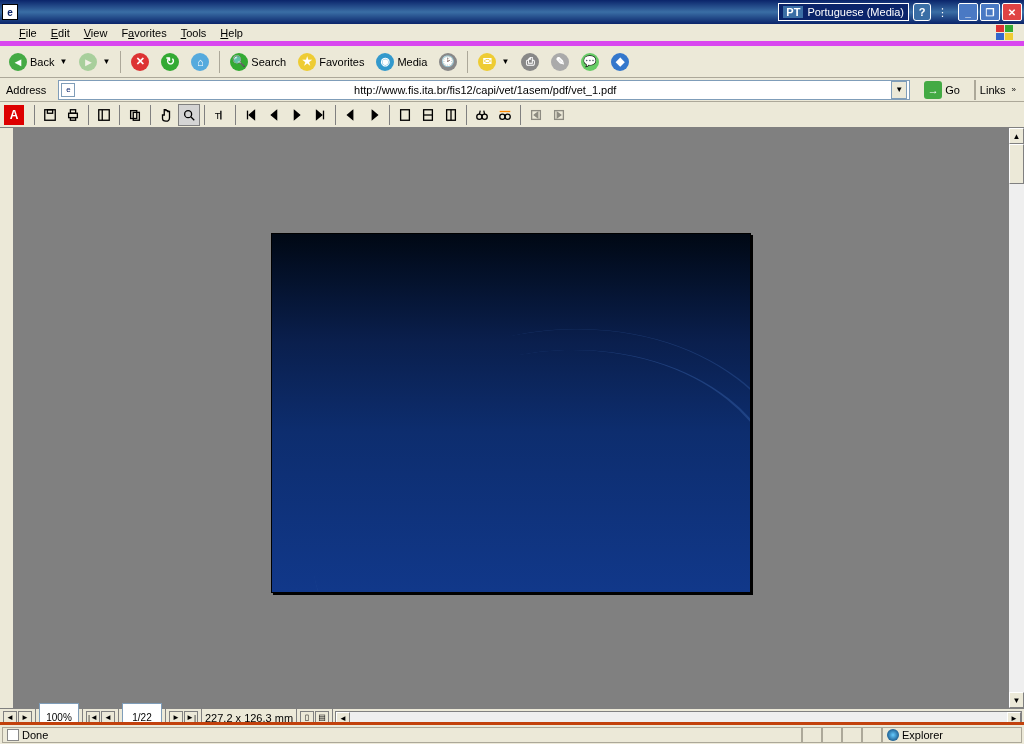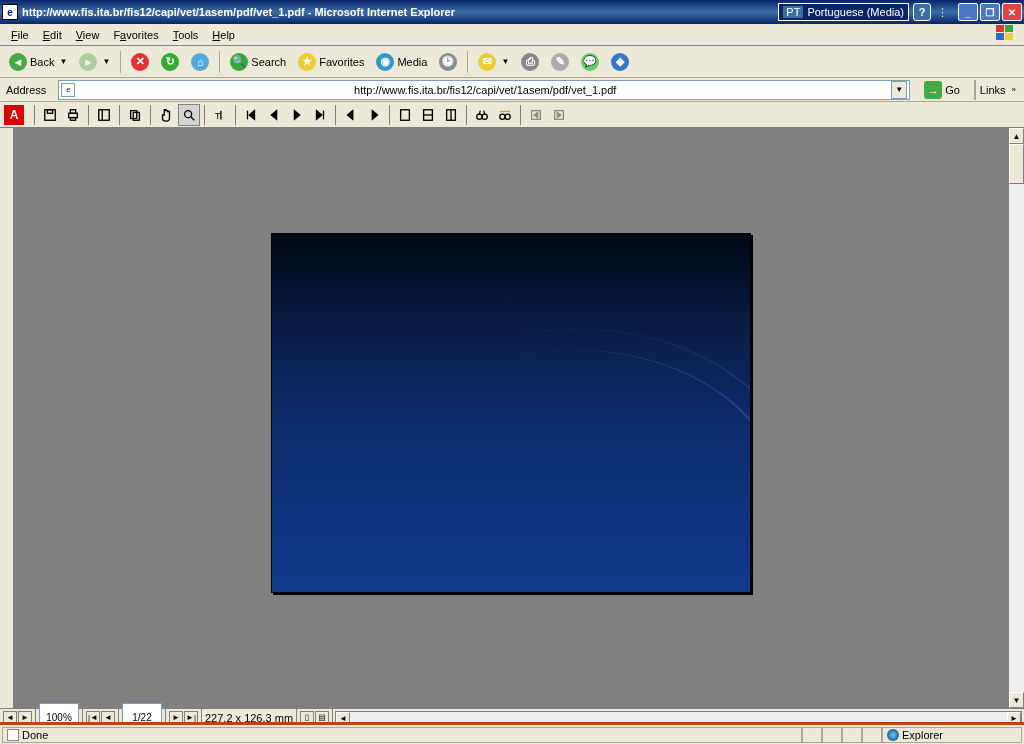--- a/index.html
+++ b/index.html
@@ -3,27 +3,27 @@
 <meta charset="utf-8">
 <style>
 * { margin: 0; padding: 0; box-sizing: border-box; font-family: Tahoma, sans-serif; font-size: 11px; }
 body { background: #ece9d8; overflow: hidden; width: 1024px; height: 744px; }
 
 .titlebar { height: 24px; background: linear-gradient(#0a246a, #3a6ea5 50%, #0a246a); color: #fff; display: flex; align-items: center; padding: 0 2px; }
 .titlebar .ie-icon { width: 16px; height: 16px; margin-right: 4px; background:#fff; border:1px solid #000; display:flex; align-items:center; justify-content:center; font-weight:bold; color:#0a246a; font-size:10px;}
 .titlebar .title { flex: 0 0 auto; font-weight: bold; font-size: 11px; white-space: nowrap; }
 .titlebar .spacer { flex: 1; }
 .lang-box { background:#0a246a; border:1px solid #fff; padding:1px 4px; display:flex; align-items:center; height:18px; margin-right:4px;}
-.lang-box .pt { background:#3a6ea5; padding:0 3px; margin-right:4px; font-weight:normal;}
+.lang-box .pt { background:#3a6ea5; padding:0 3px; margin-right:4px; font-weight:bold;}
 .help-btn { width:18px; height:18px; background:#3a6ea5; border:1px solid #fff; border-radius:3px; display:flex; align-items:center; justify-content:center; margin-right:4px; font-weight:bold;}
 .win-btns { display:flex; gap:2px; margin-left:8px;}
 .win-btn { width:20px; height:18px; background:#4a79c4; border:1px solid #fff; border-radius:2px; display:flex; align-items:center; justify-content:center; color:#fff; font-weight:bold; font-size:10px;}
 .win-btn.close { background:#e04343;}
 
-.menubar { height: 22px; background: #ece9d8; display: flex; align-items: center; padding: 0 4px; border-bottom:1px solid #d946ef; position:relative;}
+.menubar { height: 22px; background: #ece9d8; display: flex; align-items: center; padding: 0 12px; border-bottom:5px solid #d946ef; position:relative;}
 .menubar .item { padding: 2px 7px; cursor: default; }
 .menubar .item u { text-decoration: underline; }
 .menubar .winflag { position:absolute; right:4px; top:1px; width:24px; height:18px; display:grid; grid-template-columns:8px 8px; grid-template-rows:7px 7px; gap:1px;}
 .winflag span:nth-child(1){background:#d33;} .winflag span:nth-child(2){background:#3a3;} .winflag span:nth-child(3){background:#36c;} .winflag span:nth-child(4){background:#ec3;}
 
 .toolbar { height: 32px; background: #ece9d8; display: flex; align-items: center; padding: 0 4px; gap: 2px; border-bottom:1px solid #aca899;}
 .tb-btn { height: 24px; display: flex; align-items: center; padding: 0 4px; gap: 3px; border:1px solid transparent; border-radius:3px;}
 .tb-ico { width: 18px; height: 18px; display:flex; align-items:center; justify-content:center; border-radius:9px; font-weight:bold; color:#fff;}
 .i-back{background:#4a4;} .i-fwd{background:#4a4; opacity:.4;} .i-stop{background:#d33;} .i-refresh{background:#3a3;} .i-home{background:#5ad;} .i-search{background:#3a3;} .i-fav{background:#ec3;} .i-media{background:#39c;} .i-hist{background:#888;} .i-mail{background:#ec3;} .i-print{background:#888;} .i-edit{background:#aaa;} .i-chat{background:#6c6;} .i-kite{background:#37c;}
 .sep { width:1px; height:22px; background:#aca899; margin:0 3px;}
@@ -72,21 +72,20 @@
 .ie-status .p1 { flex:1;}
 .ie-status .p-empty{width:20px;}
 .ie-status .globe{width:12px;height:12px;border-radius:50%;background:radial-gradient(#6cf,#036);}
 .ie-status .pg-ico {width:12px;height:12px;border:1px solid #888;background:#fff;}
 </style>
 </head>
 <body>
 
 <div class="titlebar">
   <div class="ie-icon">e</div>
-  <div class="title">http://www.fis.ita.br/fis12/capi/vet/1asem/pdf/vet_1.pdf - Microsoft Internet Explorer</div>
   <div class="spacer"></div>
   <div class="lang-box">
     <span class="pt">PT</span>
     <span>Portuguese (Media)</span>
   </div>
   <div class="help-btn">?</div>
   <span style="padding:0 2px;">⋮</span>
   <div class="win-btns">
     <div class="win-btn">_</div>
     <div class="win-btn">❐</div>

